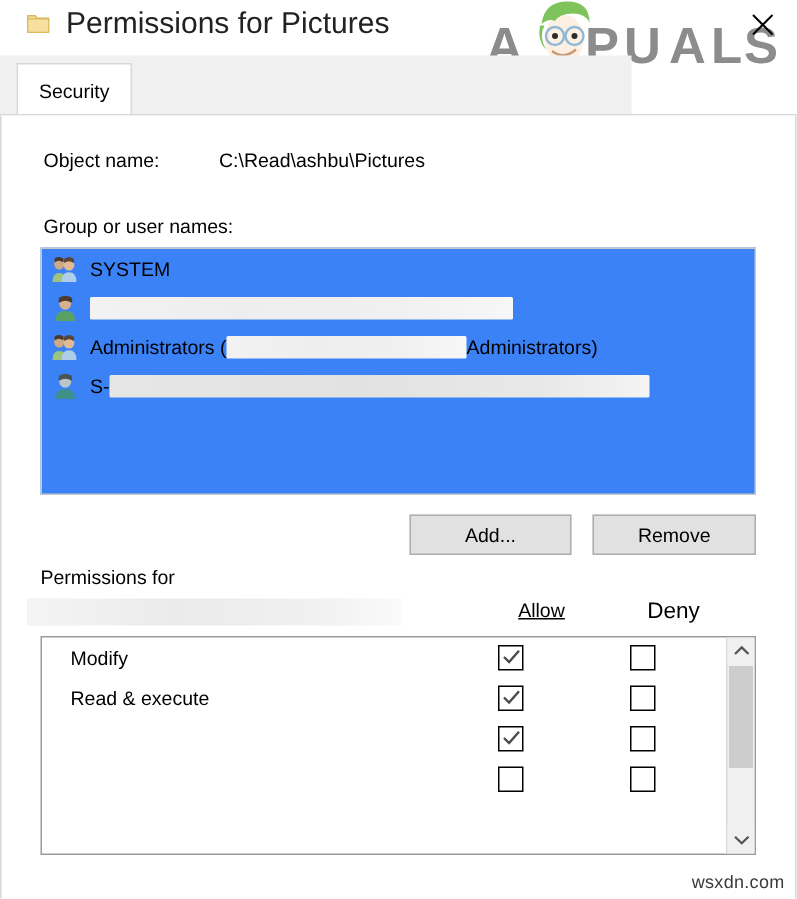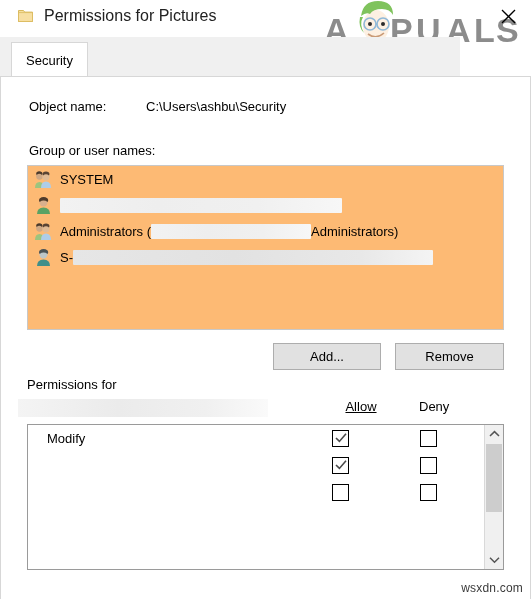--- a/index.html
+++ b/index.html
@@ -17,38 +17,38 @@
   
   .titlebar{
     position:absolute;left:0;top:0;width:531px;height:37px;
     background:#ffffff;
   }
   .folder-icon{
     position:absolute;left:18px;top:9px;width:15px;height:14px;
   }
   .title-text{
     position:absolute;left:44px;top:6px;
-    font-size:16px;line-height:20px;color:#222222;
+    font-size:20px;line-height:20px;color:#222222;
     white-space:nowrap;
   }
   .close-btn{
     position:absolute;right:10px;top:4px;width:26px;height:24px;
     display:flex;align-items:center;justify-content:center;
     cursor:default;
   }
 
   
   .logo-wm{
     position:absolute;left:322px;top:-2px;width:205px;height:58px;
     pointer-events:none;
   }
 
   
   .tabstrip{
-    position:absolute;left:0;top:37px;width:460px;height:40px;
+    position:absolute;left:0;top:37px;width:421px;height:40px;
     background:#f0f0f0;
   }
   .tab{
     position:absolute;left:11px;top:5px;
     width:77px;height:35px;
     background:#ffffff;
     border:1px solid #d7d7d7;
     border-bottom:none;
     box-sizing:border-box;
     display:flex;align-items:center;justify-content:center;
@@ -71,21 +71,21 @@
 
   .obj-label{ position:absolute;left:28px;top:22px;font-size:13px; }
   .obj-value{ position:absolute;left:145px;top:22px;font-size:13px; }
 
   .group-label{ position:absolute;left:28px;top:66px;font-size:13px; }
 
   
   .userlist{
     position:absolute;left:26px;top:88px;
     width:477px;height:165px;
-    background:#fdba74;
+    background:#3b82f6;
     border:1px solid #c8c8c8;
     box-sizing:border-box;
     overflow:hidden;
   }
   .user-row{
     position:relative;height:26px;
     display:flex;align-items:center;
     padding-left:6px;
     cursor:default;
   }
@@ -117,21 +117,21 @@
   .perm-name-blur{
     position:absolute;left:17px;top:322px;width:250px;height:18px;
     background:linear-gradient(90deg,#f4f4f4 0%,#ebebeb 40%,#f0f0f0 75%,#fafafa 100%);
   }
   .col-allow{
     position:absolute;left:330px;top:322px;width:60px;
     text-align:center;font-size:13px;text-decoration:underline;
   }
   .col-deny{
     position:absolute;left:418px;top:322px;width:60px;
-    text-align:left;font-size:13px;
+    text-align:center;font-size:15px;
   }
 
   
   .permbox{
     position:absolute;left:26px;top:347px;
     width:477px;height:146px;
     background:#ffffff;
     border:1px solid #9a9a9a;
     box-sizing:border-box;
     overflow:hidden;
@@ -238,21 +238,21 @@
 <div class="tabstrip">
   <div class="tab">
     <span>Security</span>
   </div>
 </div>
 <div class="tabstrip-border"></div>
 
 <div class="panel">
 
   <div class="obj-label">Object name:</div>
-  <div class="obj-value">C:\Users\ashbu\Security</div>
+  <div class="obj-value">C:\Read\ashbu\Pictures</div>
 
   <div class="group-label">Group or user names:</div>
 
   <div class="userlist">
 
     <div class="user-row">
       <span class="uicon">
         <svg width="19" height="19" viewBox="0 0 19 19">
           <ellipse cx="5.5" cy="6" rx="3.4" ry="3.7" fill="#cfa884"></ellipse>
           <path d="M1 18 q0 -6 4.5 -6 q4.5 0 4.5 6 z" fill="#9cc47e"></path>
@@ -324,20 +324,29 @@
     <div class="perm-row">
       <span class="plabel">Modify</span>
       <span class="cbox allow">
         <svg class="chk" viewBox="0 0 12 12">
           <polyline points="1,6 4.4,9.4 11,1.8" fill="none" stroke="#4a4a4a" stroke-width="1.6"></polyline>
         </svg>
       </span>
       <span class="cbox deny"></span>
     </div>
 
+    <div class="perm-row">
+      <span class="plabel">Read &amp; execute</span>
+      <span class="cbox allow">
+        <svg class="chk" viewBox="0 0 12 12">
+          <polyline points="1,6 4.4,9.4 11,1.8" fill="none" stroke="#4a4a4a" stroke-width="1.6"></polyline>
+        </svg>
+      </span>
+      <span class="cbox deny"></span>
+    </div>
 
     <div class="perm-row">
       <span class="cbox allow">
         <svg class="chk" viewBox="0 0 12 12">
           <polyline points="1,6 4.4,9.4 11,1.8" fill="none" stroke="#4a4a4a" stroke-width="1.6"></polyline>
         </svg>
       </span>
       <span class="cbox deny"></span>
     </div>
 

